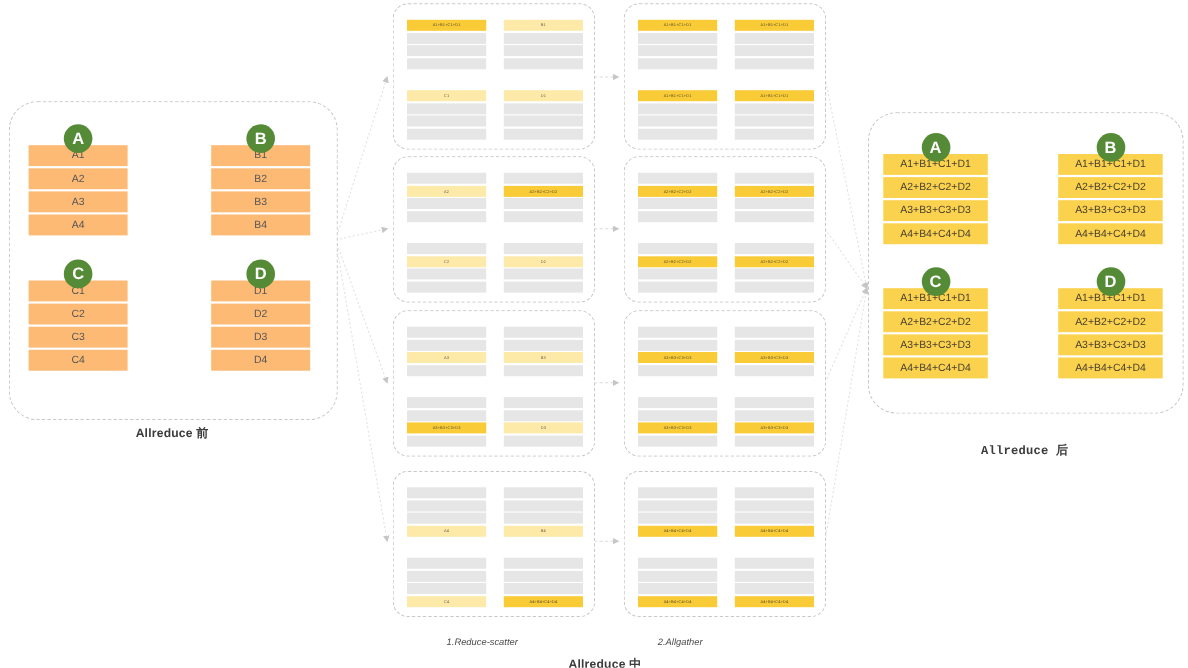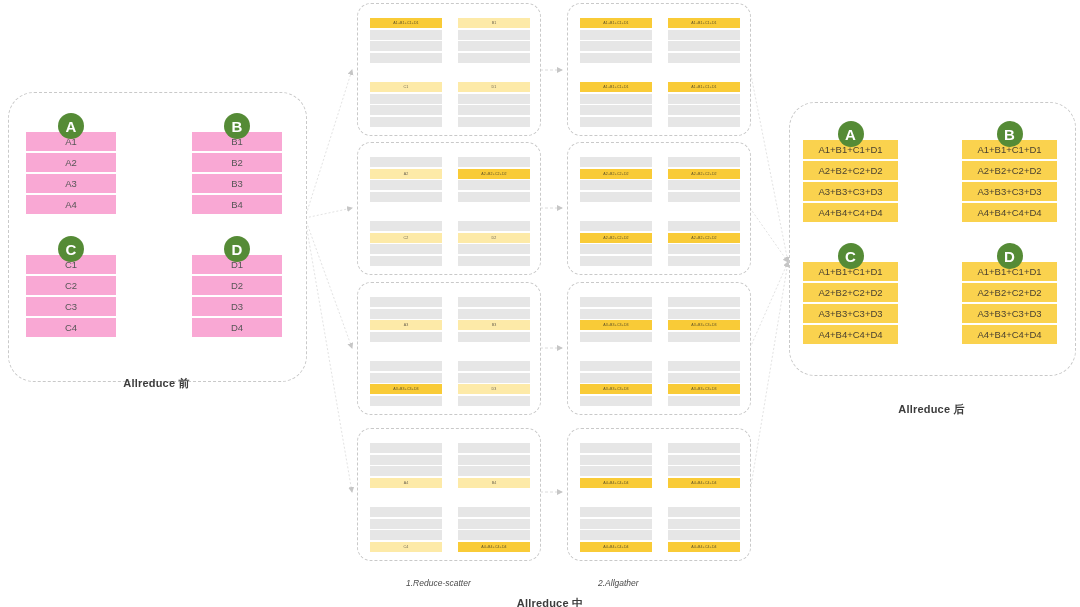--- a/index.html
+++ b/index.html
@@ -34,21 +34,21 @@
     color:#fff;font-size:15px;font-weight:bold;
     display:flex;align-items:center;justify-content:center;
     left:50%;transform:translateX(-50%);
     top:0;
     z-index:3;
     box-shadow:0 0 0 0 rgba(0,0,0,0);
   }
   .rows{position:absolute;top:19px;left:0;right:0;}
   .cellrow{
     height:19px;line-height:19px;
-    background:#f9a8d4;
+    background:#fdba74;
     margin-bottom:2px;
     text-align:center;
     font-size:9.5px;
     color:#565656;
     white-space:nowrap;
   }
   .cellrow.sum{background:#fad24e;color:#4a4130;}
 
   
   .mini{
@@ -182,21 +182,21 @@
   <div class="node" style="left:183px;top:143px;width:90px;height:110px;">
     <div class="badge">D</div>
     <div class="rows">
       <div class="cellrow">D1</div>
       <div class="cellrow">D2</div>
       <div class="cellrow">D3</div>
       <div class="cellrow">D4</div>
     </div>
   </div>
 </div>
-<div class="panel-caption" style="left:8px;top:376px;width:297px;">Allreduce 前</div>
+<div class="panel-caption" style="left:8px;top:386px;width:297px;">Allreduce 前</div>
 
 <div class="bigpanel" style="left:789px;top:102px;width:285px;height:272px;">
   <div class="node" style="left:13px;top:18px;width:95px;height:108px;">
     <div class="badge">A</div>
     <div class="rows">
       <div class="cellrow sum">A1+B1+C1+D1</div>
       <div class="cellrow sum">A2+B2+C2+D2</div>
       <div class="cellrow sum">A3+B3+C3+D3</div>
       <div class="cellrow sum">A4+B4+C4+D4</div>
     </div>
@@ -222,21 +222,21 @@
   <div class="node" style="left:172px;top:140px;width:95px;height:108px;">
     <div class="badge">D</div>
     <div class="rows">
       <div class="cellrow sum">A1+B1+C1+D1</div>
       <div class="cellrow sum">A2+B2+C2+D2</div>
       <div class="cellrow sum">A3+B3+C3+D3</div>
       <div class="cellrow sum">A4+B4+C4+D4</div>
     </div>
   </div>
 </div>
-<div class="panel-caption" style="left:789px;top:402px;width:285px;">Allreduce 后</div>
+<div class="panel-caption" style="left:789px;top:402px;width:285px;font-family:Liberation Mono, monospace;">Allreduce 后</div>
 
 <div class="mini" style="left:357px;top:3px;width:182px;height:131px;"></div>
 <div class="mini" style="left:357px;top:142px;width:182px;height:131px;"></div>
 <div class="mini" style="left:357px;top:282px;width:182px;height:131px;"></div>
 <div class="mini" style="left:357px;top:428px;width:182px;height:131px;"></div>
 
 <div class="mini" style="left:567px;top:3px;width:182px;height:131px;"></div>
 <div class="mini" style="left:567px;top:142px;width:182px;height:131px;"></div>
 <div class="mini" style="left:567px;top:282px;width:182px;height:131px;"></div>
 <div class="mini" style="left:567px;top:428px;width:182px;height:131px;"></div>

